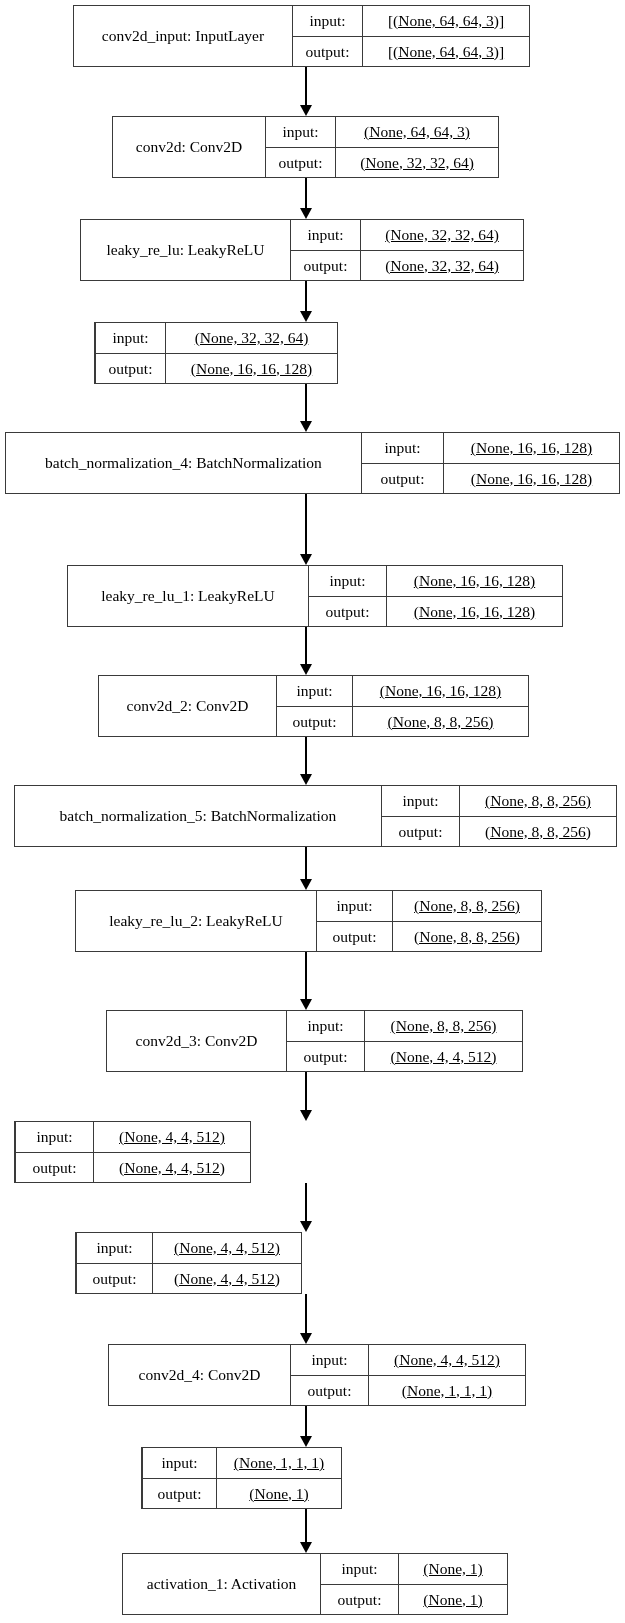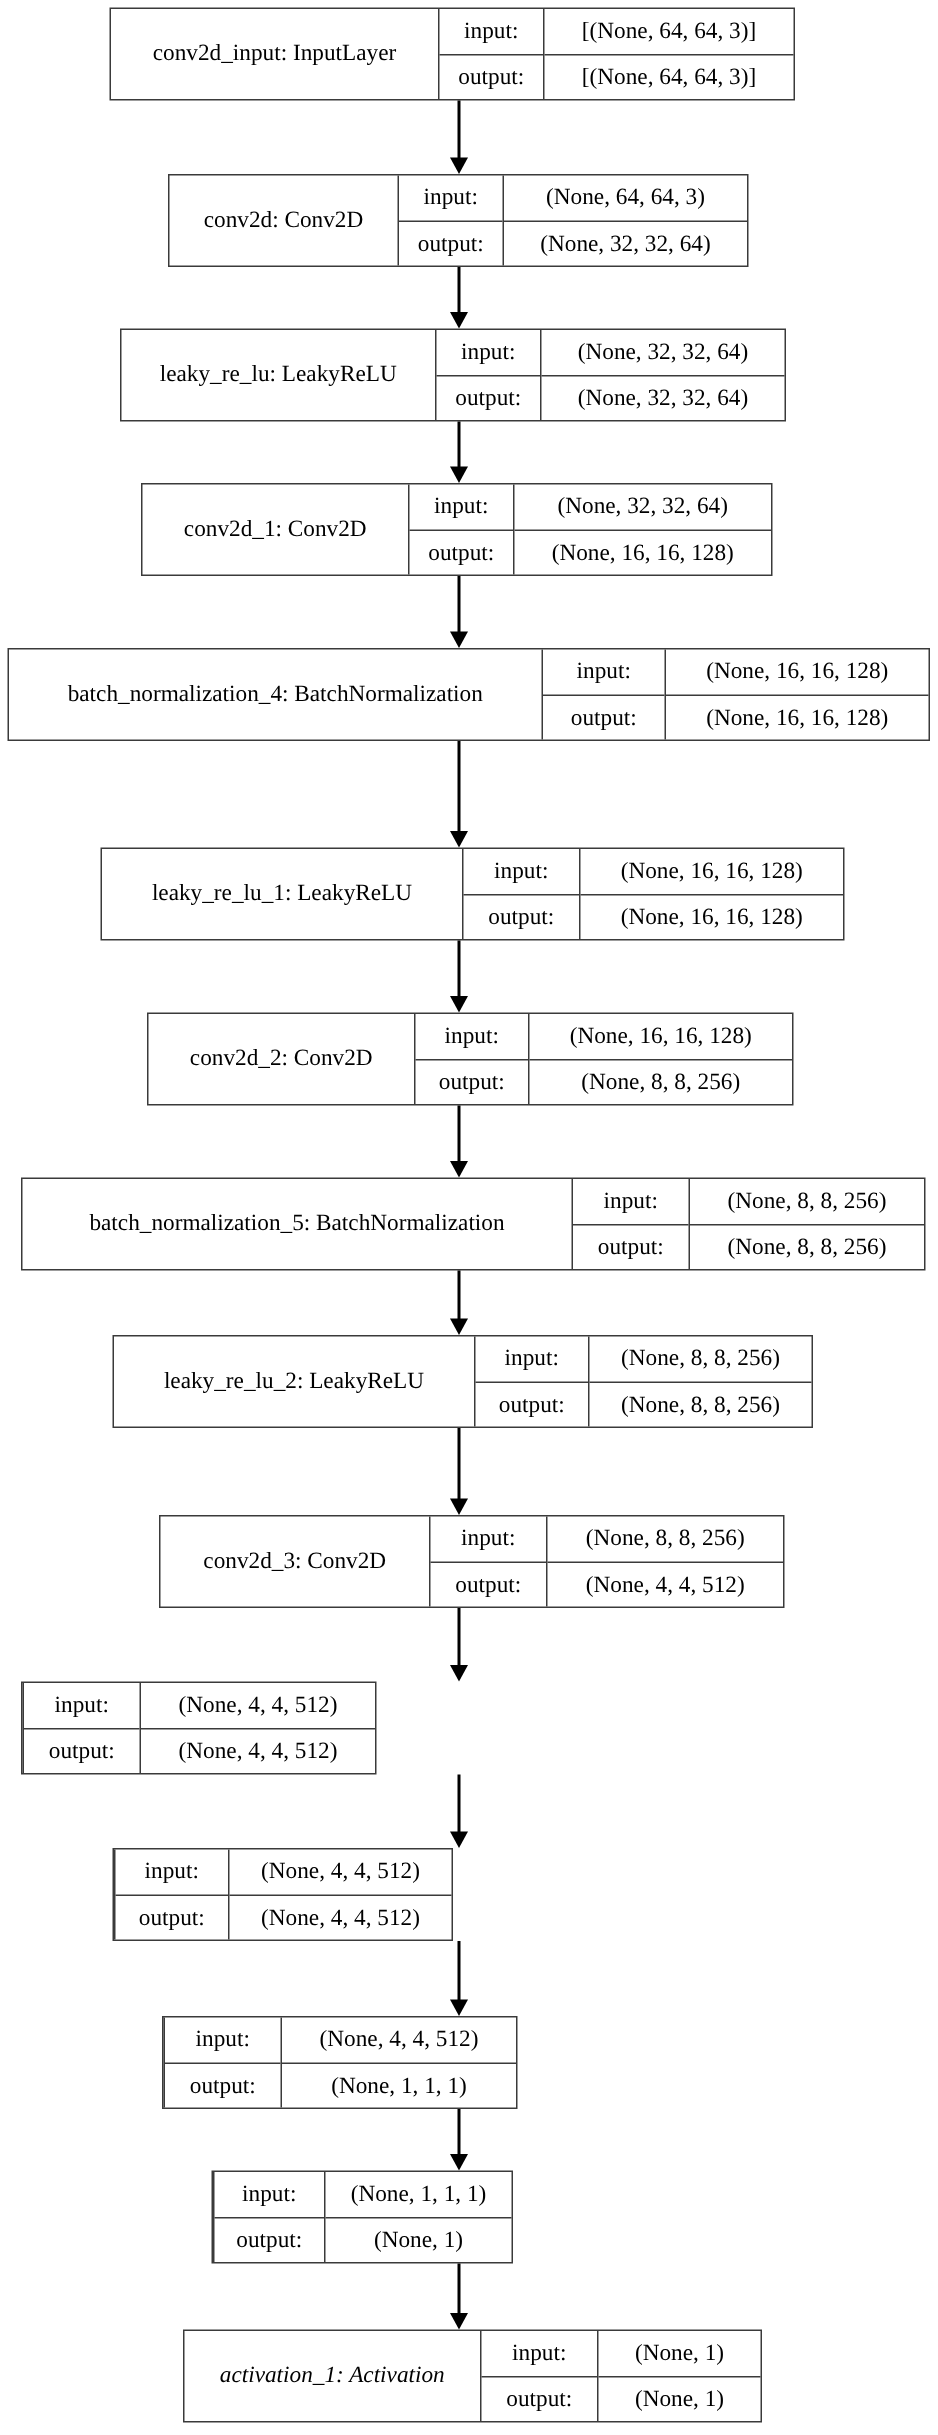--- a/index.html
+++ b/index.html
@@ -63,20 +63,21 @@
   .io-row.second {
     border-top: 1.4px solid #3a3a3a;
     text-align: center;
   }
 
   .cell-iolabels .io-row {
     justify-content: center;
   }
   .cell-shapes .io-row {
     justify-content: center;
+    text-decoration: underline;
   }
 
   .edge {
     position: absolute;
     width: 0;
     box-sizing: border-box;
     border-left: 2.2px solid #000000;
   }
 
   .arrowhead {
@@ -119,21 +120,20 @@
       <div class="cell-iolabels" style="width: 70px;">
         <div class="io-row">input:</div>
         <div class="io-row second">output:</div>
       </div>
       <div class="cell-shapes" style="width: 163px;">
         <div class="io-row">(None, 32, 32, 64)</div>
         <div class="io-row second">(None, 32, 32, 64)</div>
       </div>
     </div>
     <div class="node" style="left: 94px; top: 322px; height: 62px;">
-      <div class="cell-name" style="width: 177px;">conv2d_1: Conv2D</div>
       <div class="cell-iolabels" style="width: 70px;">
         <div class="io-row">input:</div>
         <div class="io-row second">output:</div>
       </div>
       <div class="cell-shapes" style="width: 172px;">
         <div class="io-row">(None, 32, 32, 64)</div>
         <div class="io-row second">(None, 16, 16, 128)</div>
       </div>
     </div>
     <div class="node" style="left: 5px; top: 432px; height: 62px;">
@@ -216,41 +216,42 @@
       <div class="cell-iolabels" style="width: 76px;">
         <div class="io-row">input:</div>
         <div class="io-row second">output:</div>
       </div>
       <div class="cell-shapes" style="width: 149px;">
         <div class="io-row">(None, 4, 4, 512)</div>
         <div class="io-row second">(None, 4, 4, 512)</div>
       </div>
     </div>
     <div class="node" style="left: 108px; top: 1344px; height: 62px;">
+      <div class="cell-name" style="width: 181px;">conv2d_4: Conv2D</div>
       <div class="cell-iolabels" style="width: 78px;">
         <div class="io-row">input:</div>
         <div class="io-row second">output:</div>
       </div>
       <div class="cell-shapes" style="width: 157px;">
         <div class="io-row">(None, 4, 4, 512)</div>
         <div class="io-row second">(None, 1, 1, 1)</div>
       </div>
     </div>
     <div class="node" style="left: 141px; top: 1447px; height: 62px;">
       <div class="cell-iolabels" style="width: 74px;">
         <div class="io-row">input:</div>
         <div class="io-row second">output:</div>
       </div>
       <div class="cell-shapes" style="width: 125px;">
         <div class="io-row">(None, 1, 1, 1)</div>
         <div class="io-row second">(None, 1)</div>
       </div>
     </div>
     <div class="node" style="left: 122px; top: 1553px; height: 62px;">
-      <div class="cell-name" style="width: 197px; font-style: italic;">activation_1: Activation</div>
+      <div class="cell-name" style="width: 197px;">activation_1: Activation</div>
       <div class="cell-iolabels" style="width: 78px;">
         <div class="io-row">input:</div>
         <div class="io-row second">output:</div>
       </div>
       <div class="cell-shapes" style="width: 109px;">
         <div class="io-row">(None, 1)</div>
         <div class="io-row second">(None, 1)</div>
       </div>
     </div>
     <div class="edge" style="left: 305px; top: 67px; height: 42px;"></div>

